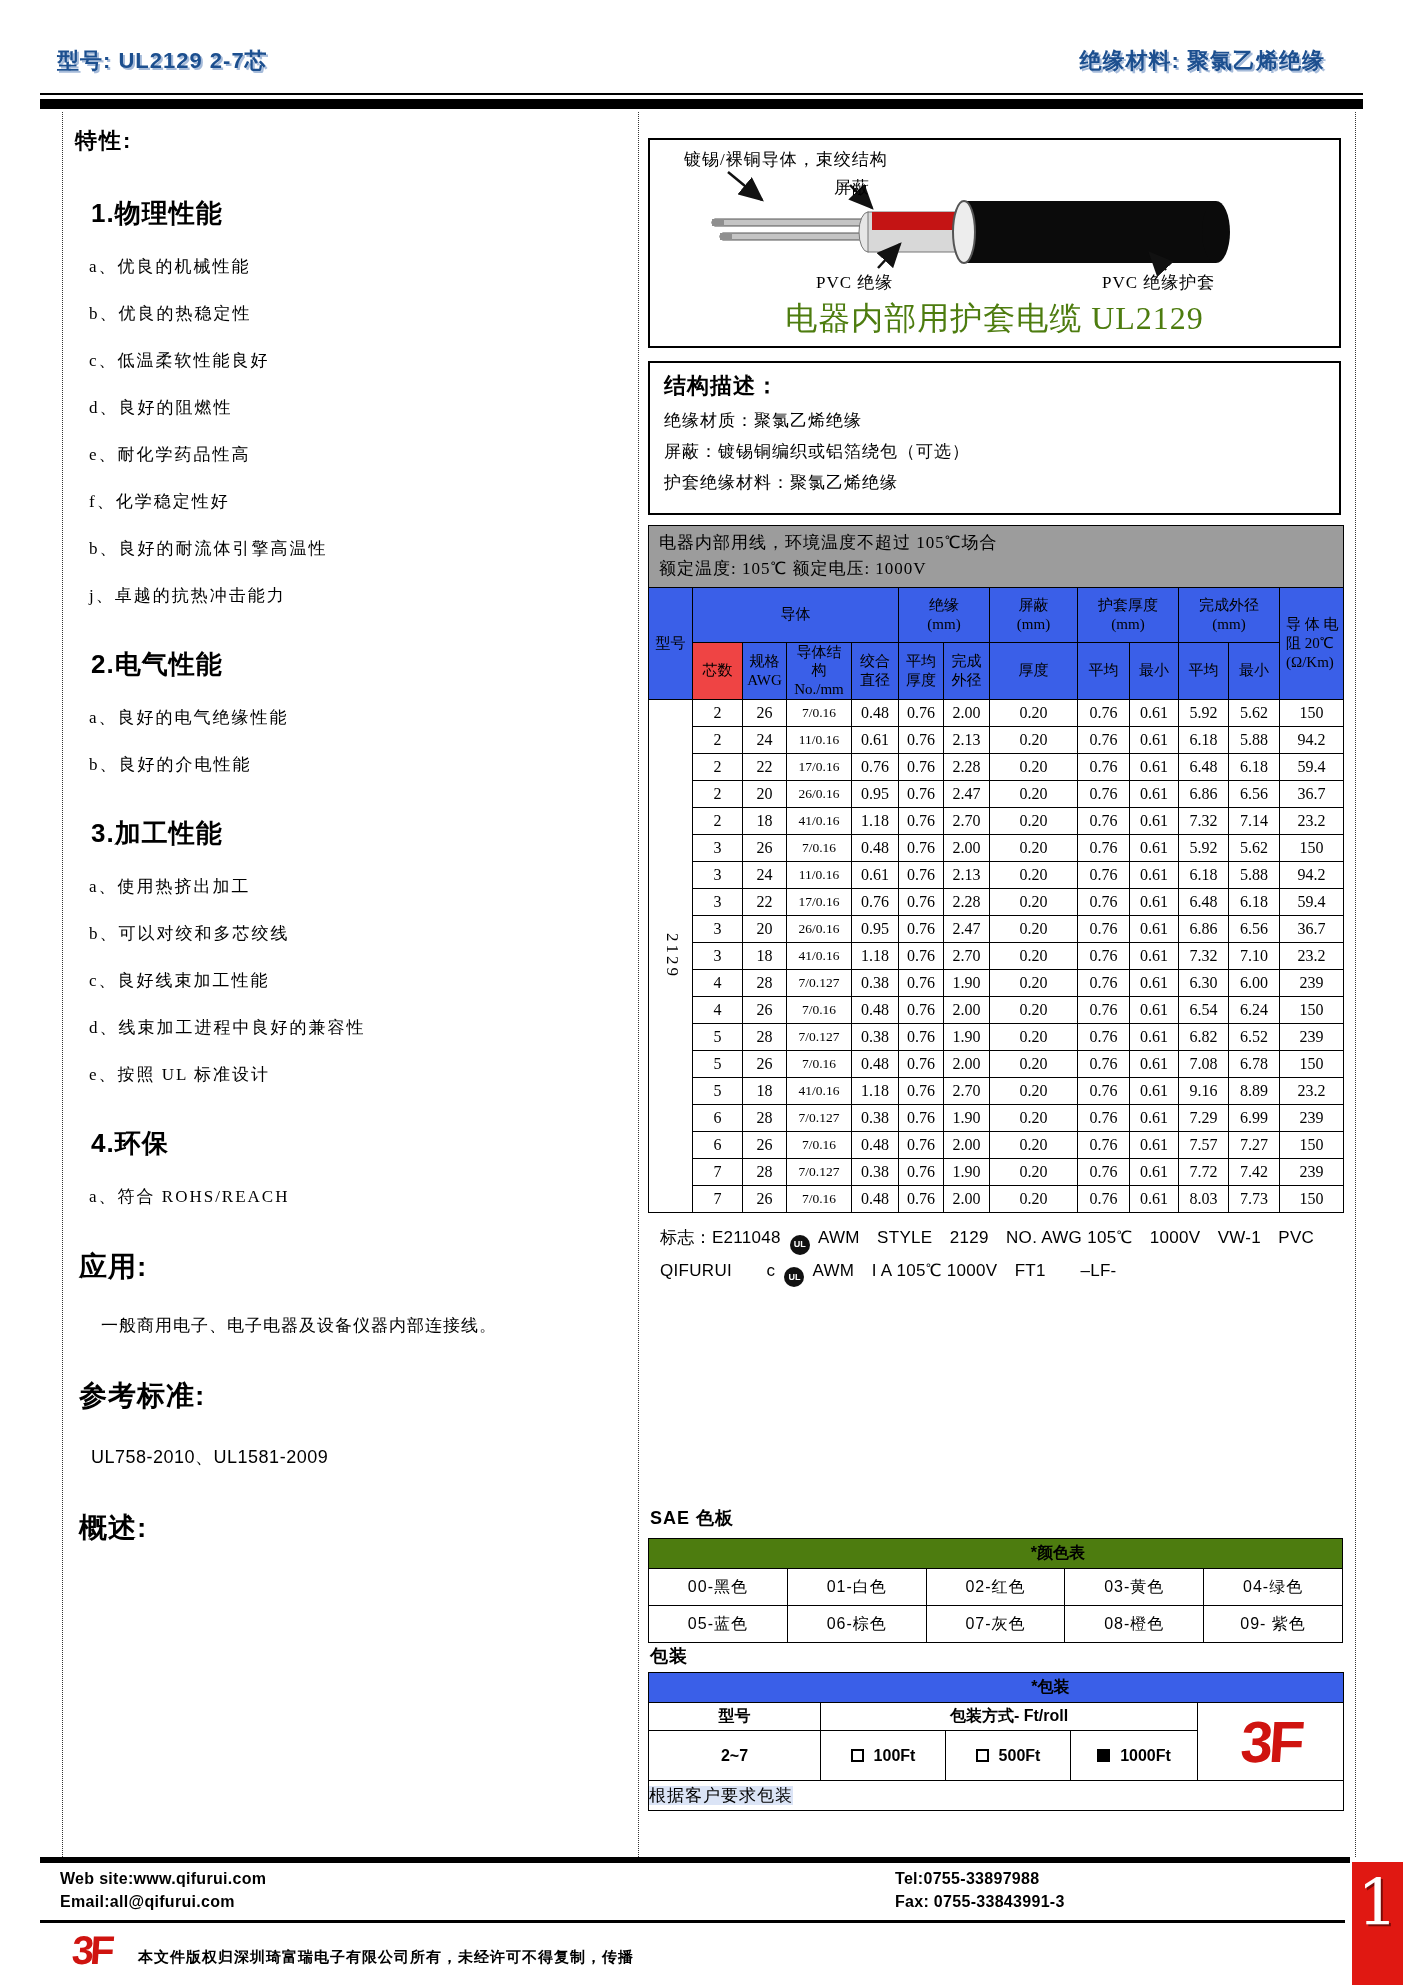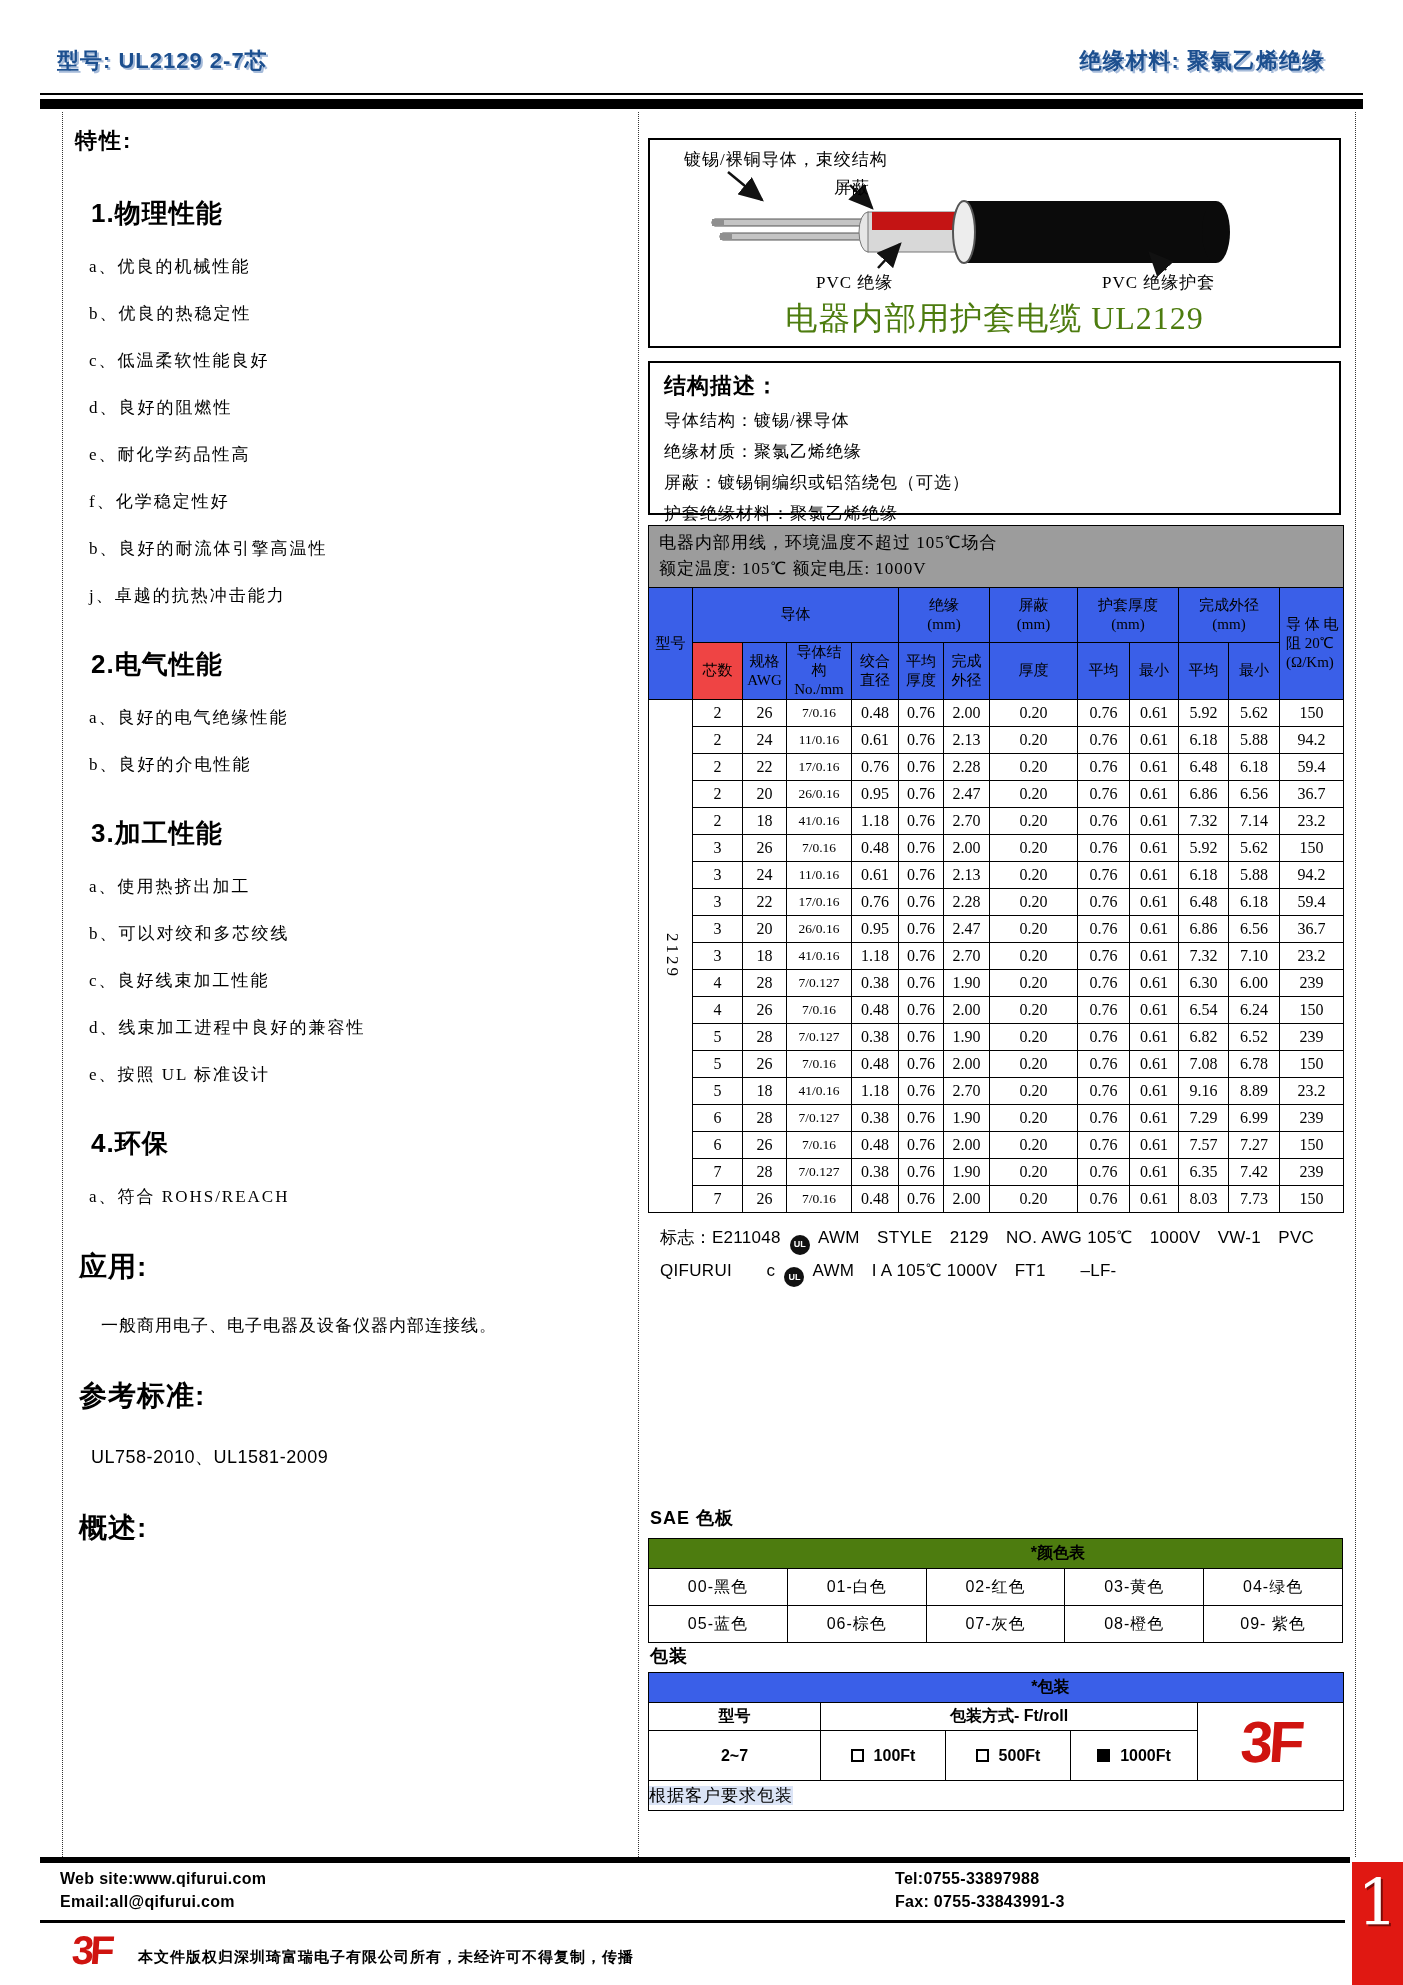--- a/index.html
+++ b/index.html
@@ -173,21 +173,20 @@
     <div class="dg-label dg-conductor">镀锡/裸铜导体，束绞结构</div>
     <div class="dg-label dg-shield">屏蔽</div>
     <div class="dg-label dg-ins">PVC 绝缘</div>
     <div class="dg-label dg-jacket">PVC 绝缘护套</div>
     <div class="dg-title" id="dg-title" style="color: #4d7c0f;">电器内部用护套电缆 UL2129</div>
   </div>
 
   <div class="struct-box">
     <div class="struct-h">结构描述：</div>
     <div>
-        <div class="struct-line">导体结构：镀锡/裸导体</div>
         <div class="struct-line">绝缘材质：聚氯乙烯绝缘</div>
         <div class="struct-line">屏蔽：镀锡铜编织或铝箔绕包（可选）</div>
         <div class="struct-line">护套绝缘材料：聚氯乙烯绝缘</div>
       </div>
   </div>
 
   <div class="spec-wrap">
     <table class="spec">
       <colgroup>
         <col style="width:44px">
@@ -489,21 +488,21 @@
           <tr>
             <td>7</td>
             <td>28</td>
             <td class="c-struct">7/0.127</td>
             <td>0.38</td>
             <td>0.76</td>
             <td>1.90</td>
             <td>0.20</td>
             <td>0.76</td>
             <td>0.61</td>
-            <td>6.35</td>
+            <td>7.72</td>
             <td>7.42</td>
             <td>239</td>
           </tr>
           <tr>
             <td>7</td>
             <td>26</td>
             <td class="c-struct">7/0.16</td>
             <td>0.48</td>
             <td>0.76</td>
             <td>2.00</td>

